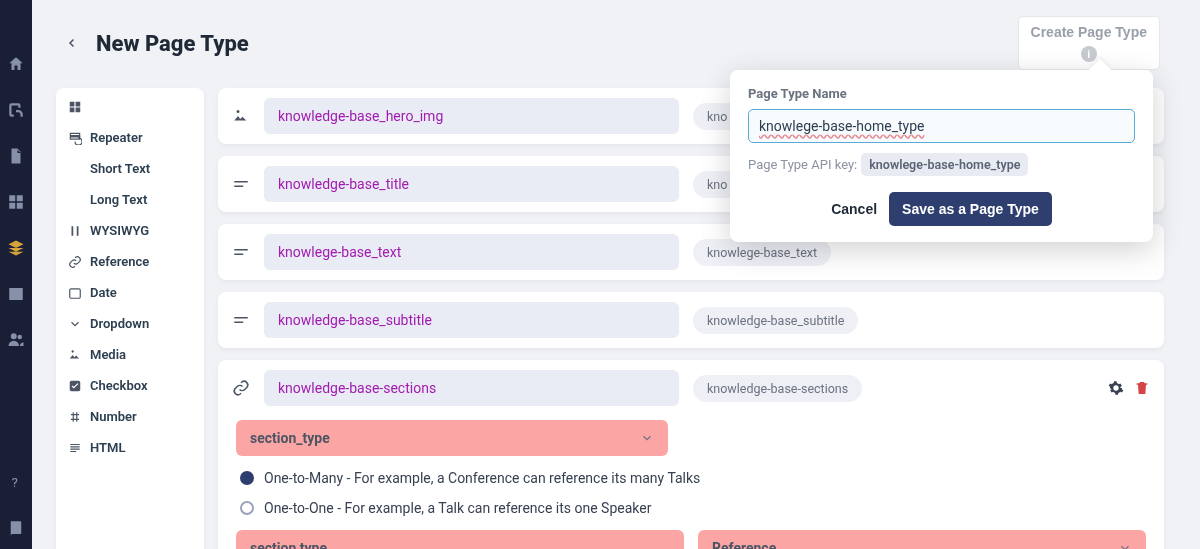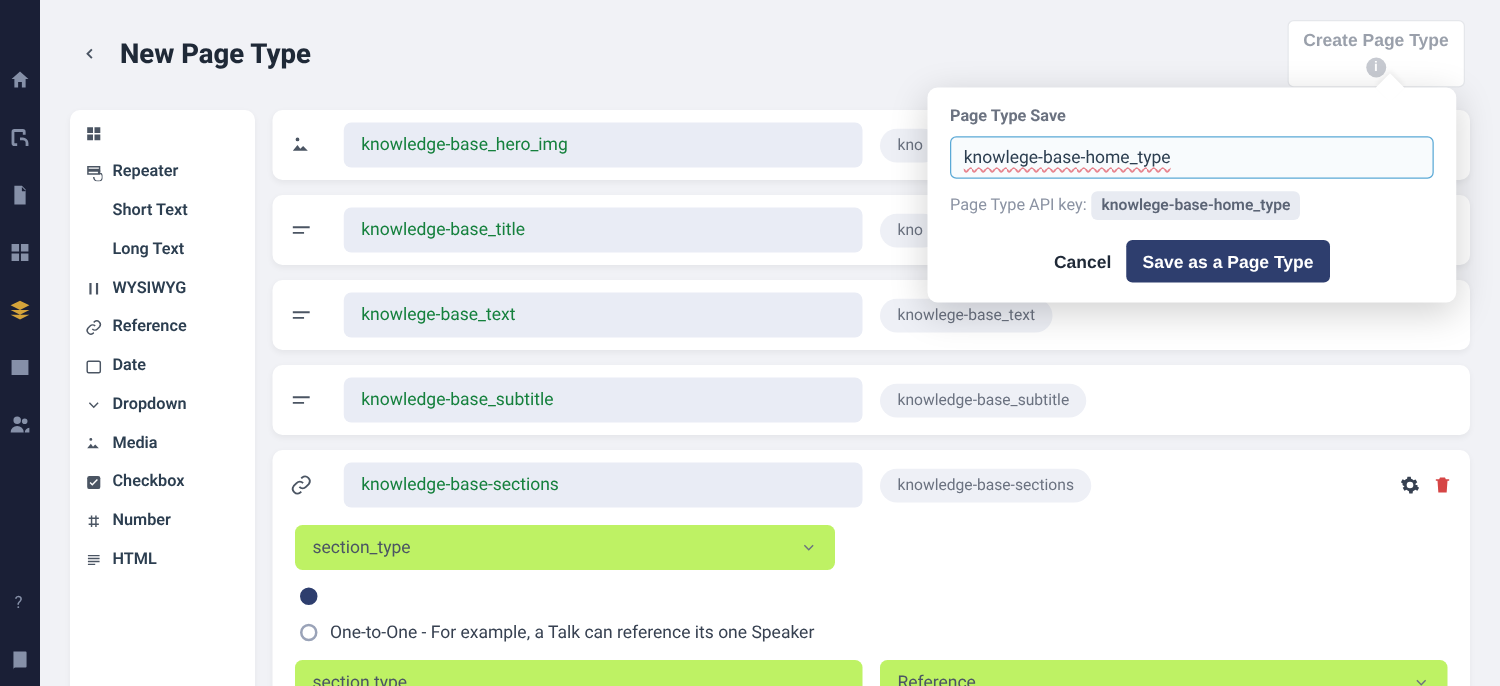--- a/index.html
+++ b/index.html
@@ -35,21 +35,21 @@
       left:0; right:0;
       display:flex;
       flex-direction:column;
       align-items:center;
       gap:28px;
     }
     .main {
       position: absolute;
       left: 32px;
       top: 0;
-      right: 0;
+      right: 12px;
       height: 400px;
       border-radius: 20px;
     }
     .header-row {
       display: flex;
       align-items: center;
       justify-content: space-between;
       padding: 16px 28px 10px 28px;
     }
     .header-left {
@@ -133,22 +133,21 @@
       align-items:center;
       gap:14px;
     }
     .field-icon {width:18px;height:18px;fill:#4b5563;flex:0 0 18px;}
     .field-input {
       flex:0 0 415px;
       background:#e9ecf5;
       border-radius:6px;
       padding:10px 14px;
       font-size:14px;
-      color:#15803d;
-      margin-left:11px;
+      color:#a21caf;
     }
     .field-tag {
       display:inline-block;
       background:#eef0f6;
       border-radius:14px;
       padding:6px 14px;
       font-size:12.5px;
       color:#6b7280;
     }
     .field-right-icons{
@@ -157,25 +156,25 @@
       gap:10px;
       align-items:center;
     }
     .gear-icon{width:16px;height:16px;fill:#374151;cursor:pointer;}
     .trash-icon{width:16px;height:16px;fill:#d64545;cursor:pointer;}
     .section-body{
       padding:14px 4px 4px 4px;
       display:flex;flex-direction:column;gap:14px;
     }
     .select-box{
-      background:#bef264;
+      background:#fca5a5;
       border-radius:6px;
       padding:10px 14px;
       display:flex;align-items:center;justify-content:space-between;
-      font-size:14px;color:#4b5563;
+      font-size:14px;color:#4b5563;font-weight:bold;
     }
     .select-box .chev{width:14px;height:14px;fill:#6b7280;}
     .radio-row{display:flex;align-items:center;gap:10px;font-size:14px;color:#374151;padding-left:4px;}
     .radio-dot{
       width:14px;height:14px;border-radius:50%;
       border:2px solid #9aa3b8;background:#fff;
     }
     .radio-dot.selected{border-color:#2e3e6e;background:#2e3e6e;position:relative;}
     .radio-dot.selected::after{content:"";position:absolute;inset:3px;border-radius:50%;background:#2e3e6e;}
     .two-col{display:flex;gap:14px;}
@@ -408,20 +407,21 @@
         </div>
         <div class="section-body">
           <div class="select-box" style="width:432px">
             <span>section_type</span>
             <svg class="chev" viewBox="0 0 24 24">
                 <path d="M6 9l6 6 6-6" fill="none" stroke="#6b7280" stroke-width="2"></path>
               </svg>
           </div>
           <div class="radio-row">
             <div class="radio-dot selected"></div>
+            <span>One-to-Many - For example, a Conference can reference its many Talks</span>
           </div>
           <div class="radio-row">
             <div class="radio-dot"></div>
             <span>One-to-One - For example, a Talk can reference its one Speaker</span>
           </div>
           <div class="two-col">
             <div class="select-box">
               <span>section type</span>
             </div>
             <div class="select-box">
@@ -431,21 +431,21 @@
                 </svg>
             </div>
           </div>
         </div>
       </div>
 
     </div>
   </div>
 
   <div class="popover">
-    <div class="pop-label">Page Type Save</div>
+    <div class="pop-label">Page Type Name</div>
     <div class="pop-input">
       <span class="pop-input-text">knowlege-base-home_type</span>
     </div>
     <div class="pop-api">
       <span>Page Type API key:</span>
       <span class="pop-api-pill">knowlege-base-home_type</span>
     </div>
     <div class="pop-actions">
       <button class="btn-cancel">Cancel</button>
       <button class="btn-save">Save as a Page Type</button>

